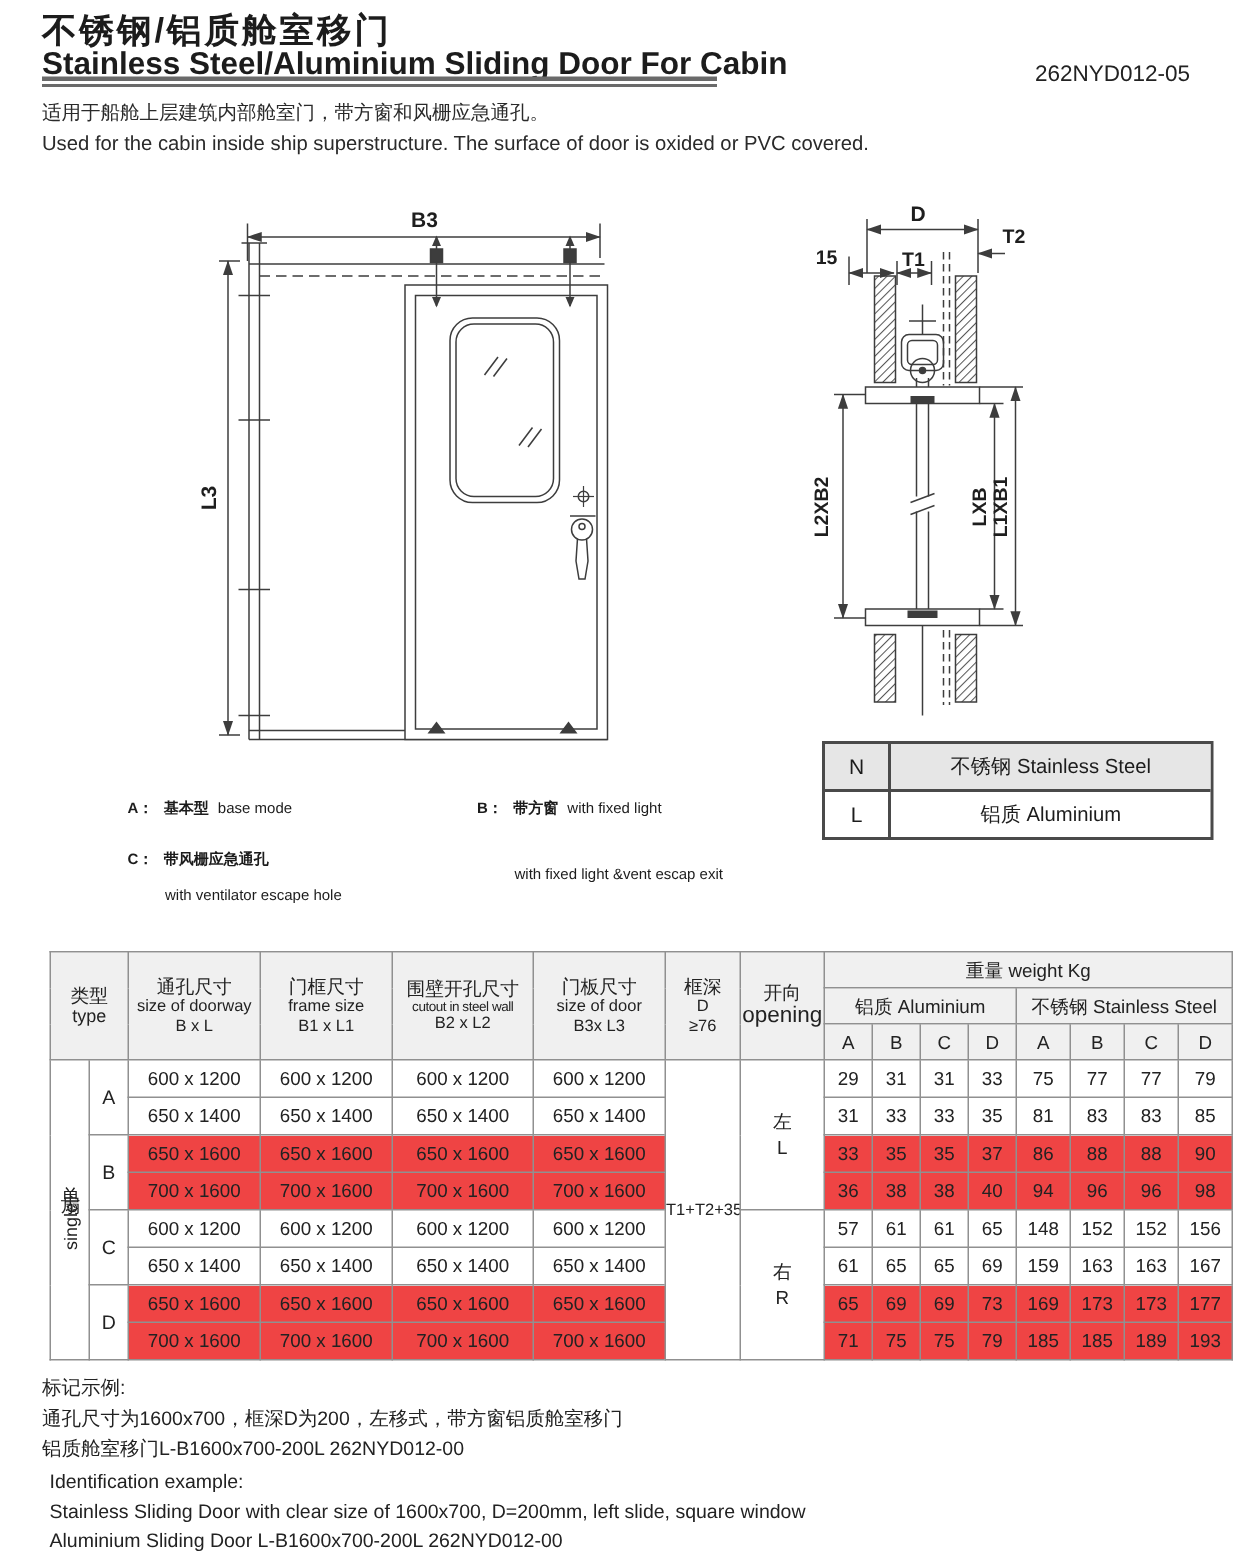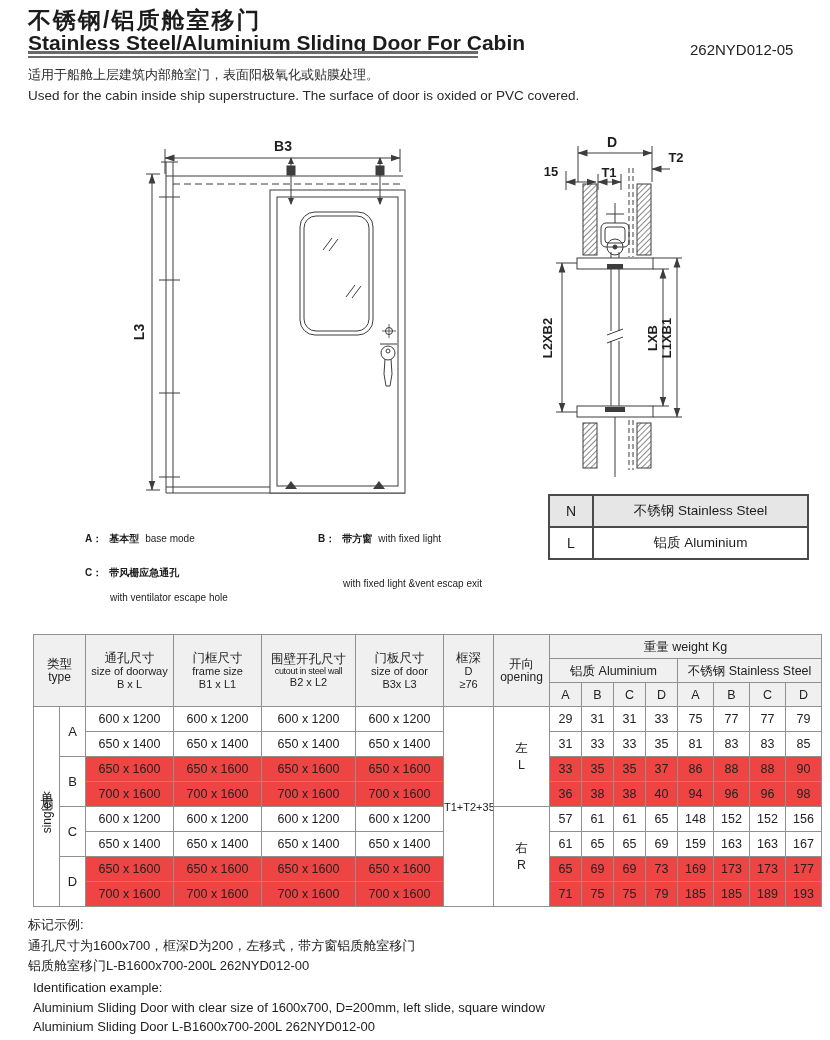--- a/index.html
+++ b/index.html
@@ -51,21 +51,21 @@
   .foot{position:absolute;font-size:13px;color:#222;white-space:nowrap}
 </style>
 </head>
 <body>
 
 <div class="abs title-zh">不锈钢/铝质舱室移门</div>
 <div class="abs title-en">Stainless Steel/Aluminium Sliding Door For Cabin</div>
 <div class="abs rule1"></div>
 <div class="abs rule2"></div>
 <div class="abs doc-code">262NYD012-05</div>
-<div class="abs desc-zh">适用于船舱上层建筑内部舱室门，表面阳极氧化或贴膜处理。</div>
+<div class="abs desc-zh">适用于船舱上层建筑内部舱室门，带方窗和风栅应急通孔。</div>
 <div class="abs desc-en">Used for the cabin inside ship superstructure. The surface of door is oxided or PVC covered.</div>
 
 <svg class="abs" style="left:0;top:115px" width="830" height="400" viewBox="0 115 830 400">
   <defs>
     <marker id="arr" viewBox="0 0 10 10" refX="9.5" refY="5" markerWidth="10" markerHeight="10" orient="auto-start-reverse">
       <path d="M0,1.6 L10,5 L0,8.4 z" fill="#3d3d3d"></path>
     </marker>
     <pattern id="hatch" width="4" height="4" patternUnits="userSpaceOnUse" patternTransform="rotate(45)">
       <line x1="0" y1="0" x2="0" y2="4" stroke="#565656" stroke-width="1.4"></line>
     </pattern>
@@ -313,21 +313,21 @@
         <div class="th-en">size of door</div>
         <div class="th-dim">B3x L3</div>
       </th>
       <th rowspan="3">
         <div class="th-zh">框深</div>
         <div class="th-dim">D</div>
         <div class="th-dim">≥76</div>
       </th>
       <th rowspan="3">
         <div class="th-zh">开向</div>
-        <div class="th-en" style="font-size:12px">opening</div>
+        <div class="th-en" style="font-size:15px">opening</div>
       </th>
       <th colspan="8">重量 weight Kg</th>
     </tr>
     <tr>
       <th colspan="4">铝质 Aluminium</th>
       <th colspan="4">不锈钢 Stainless Steel</th>
     </tr>
     <tr>
       <th>A</th>
       <th>B</th>
@@ -471,14 +471,14 @@
       <td>189</td>
       <td>193</td>
     </tr>
   </tbody>
 </table>
 
 <div class="foot" style="left:28px;top:916px">标记示例:</div>
 <div class="foot" style="left:28px;top:937px">通孔尺寸为1600x700，框深D为200，左移式，带方窗铝质舱室移门</div>
 <div class="foot" style="left:28px;top:957px">铝质舱室移门L-B1600x700-200L 262NYD012-00</div>
 <div class="foot" style="left:33px;top:980px">Identification example:</div>
-<div class="foot" style="left:33px;top:1000px">Aluminium Sliding Door with clear size of 1600x700, D=200mm, left slide, square window</div>
+<div class="foot" style="left:33px;top:1000px">Stainless Sliding Door with clear size of 1600x700, D=200mm, left slide, square window</div>
 <div class="foot" style="left:33px;top:1019px">Aluminium Sliding Door L-B1600x700-200L 262NYD012-00</div>
 
 </body></html>

